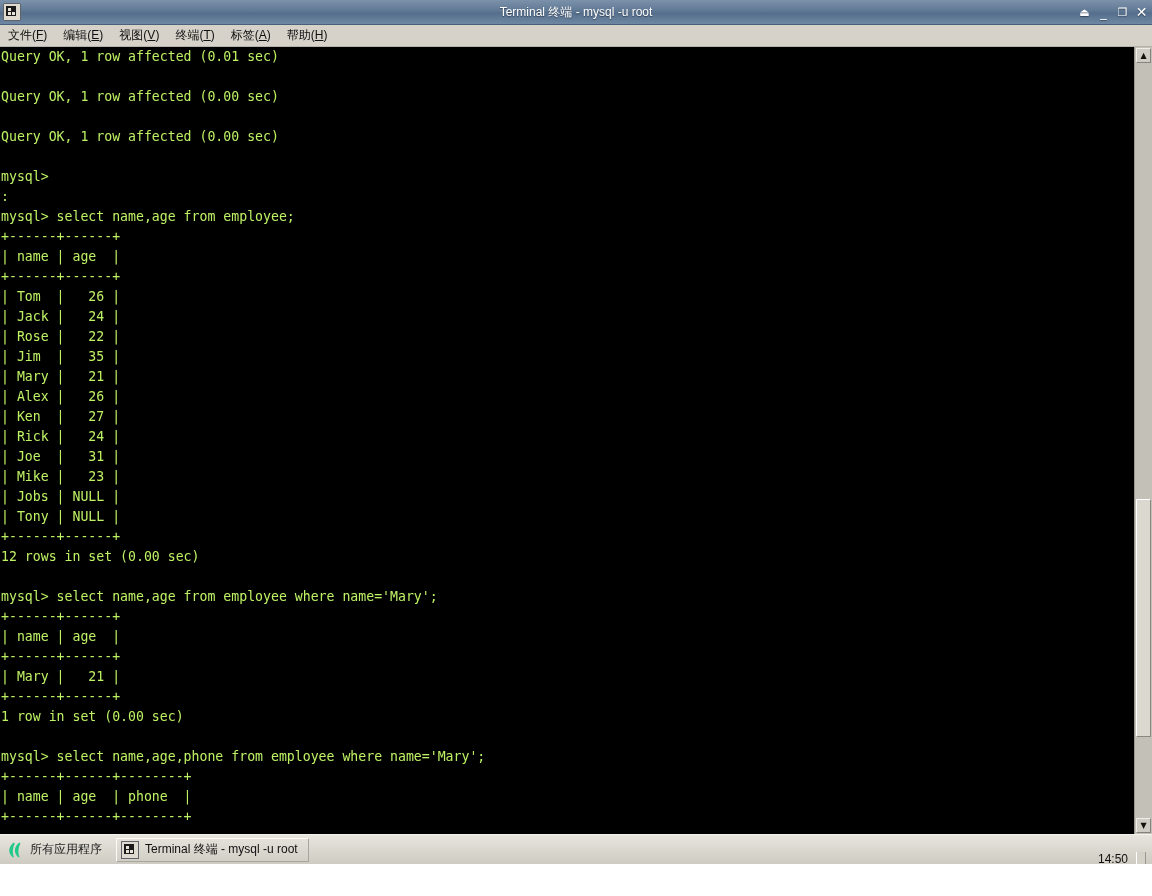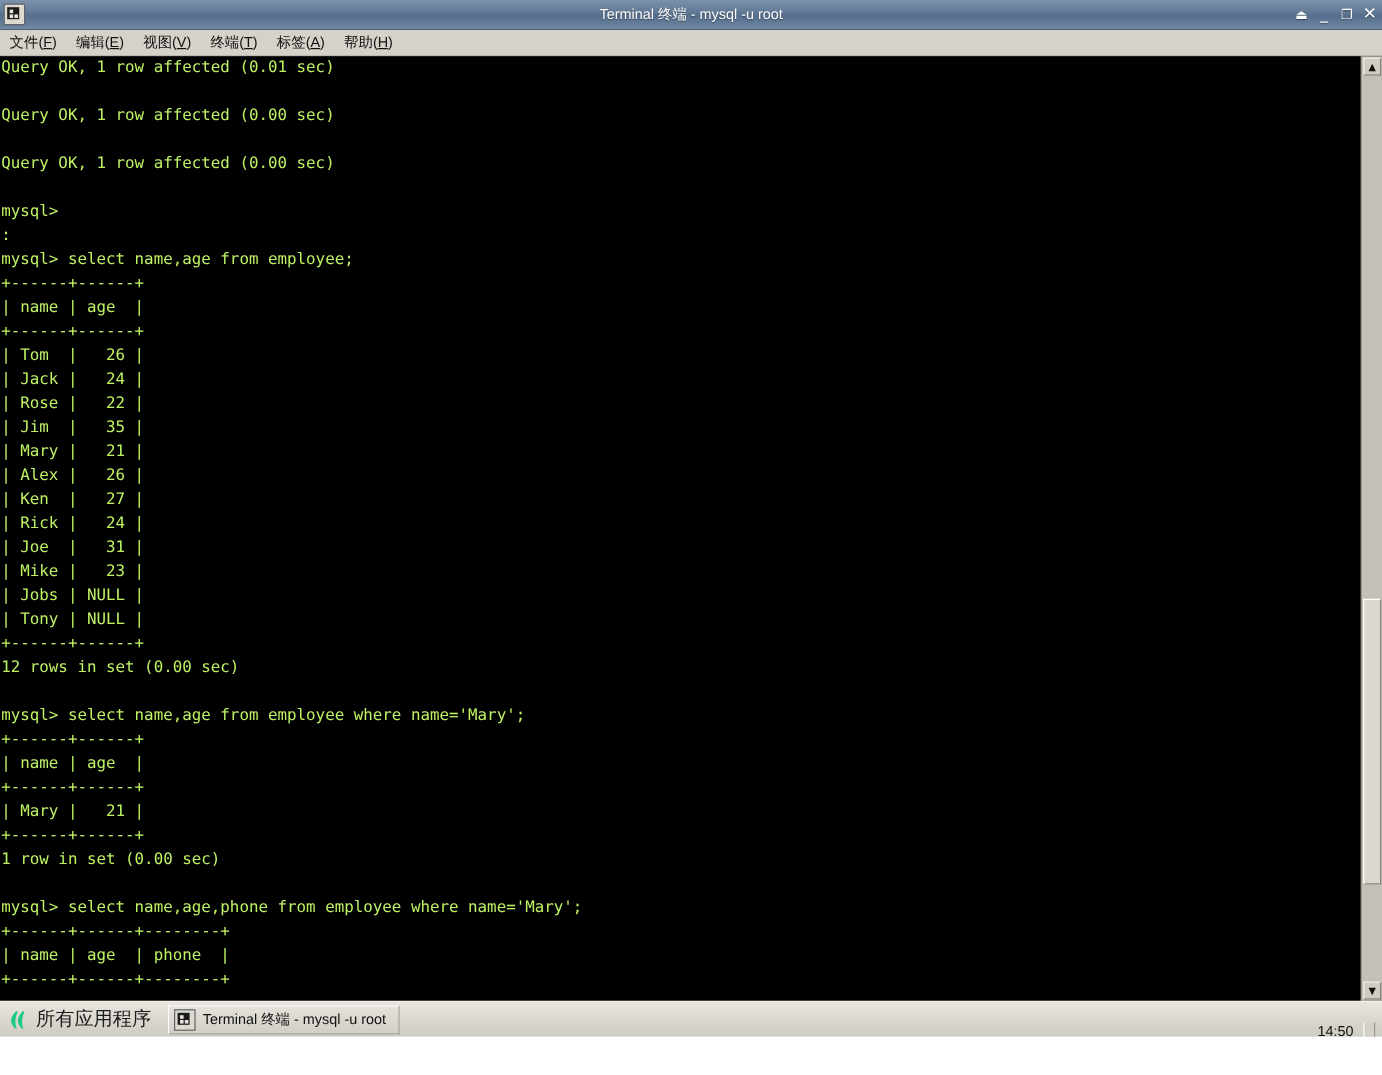--- a/index.html
+++ b/index.html
@@ -213,21 +213,21 @@
     padding: 0 8px 0 4px;
     margin-left: 2px;
   }
   .leaf-logo {
     width: 18px; height: 18px;
     margin-right: 6px;
     flex: 0 0 auto;
     position: relative;
   }
   #apps-label {
-    font-size: 16px;
+    font-size: 12px;
     color: #1c1c1c;
     white-space: nowrap;
   }
   #task-button {
     display: flex;
     align-items: center;
     height: 24px;
     margin-left: 6px;
     padding: 0 10px 0 4px;
     background: linear-gradient(to bottom, #e4e1da, #d2cfc7);

